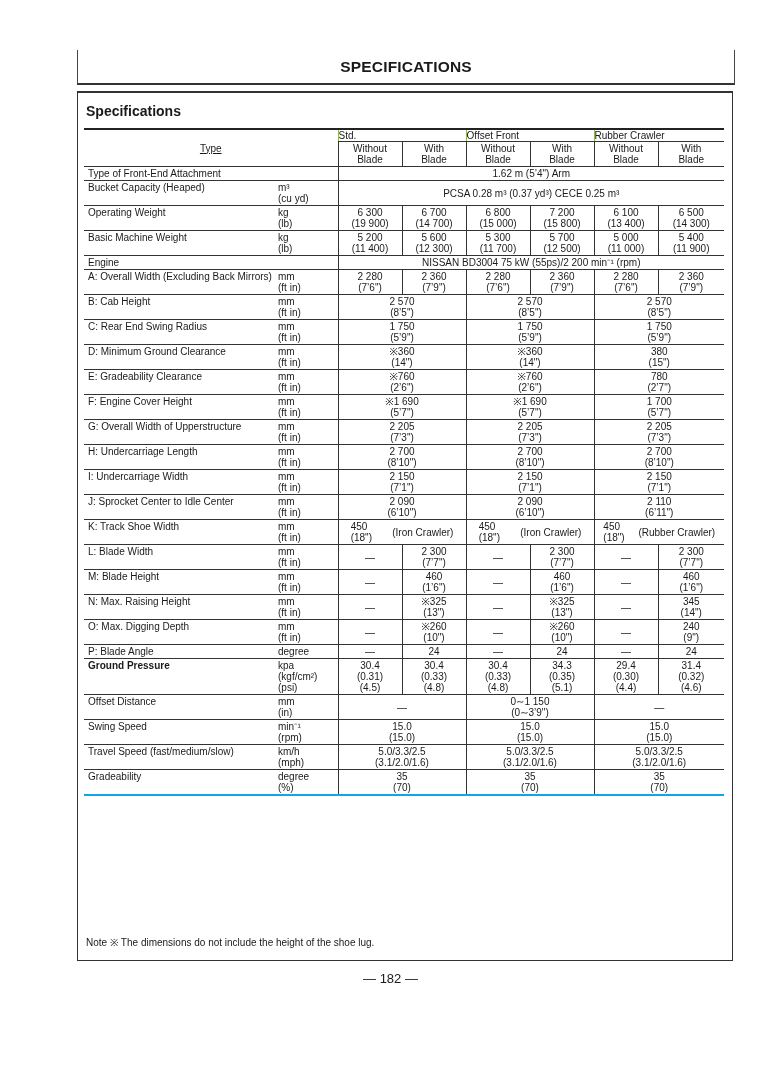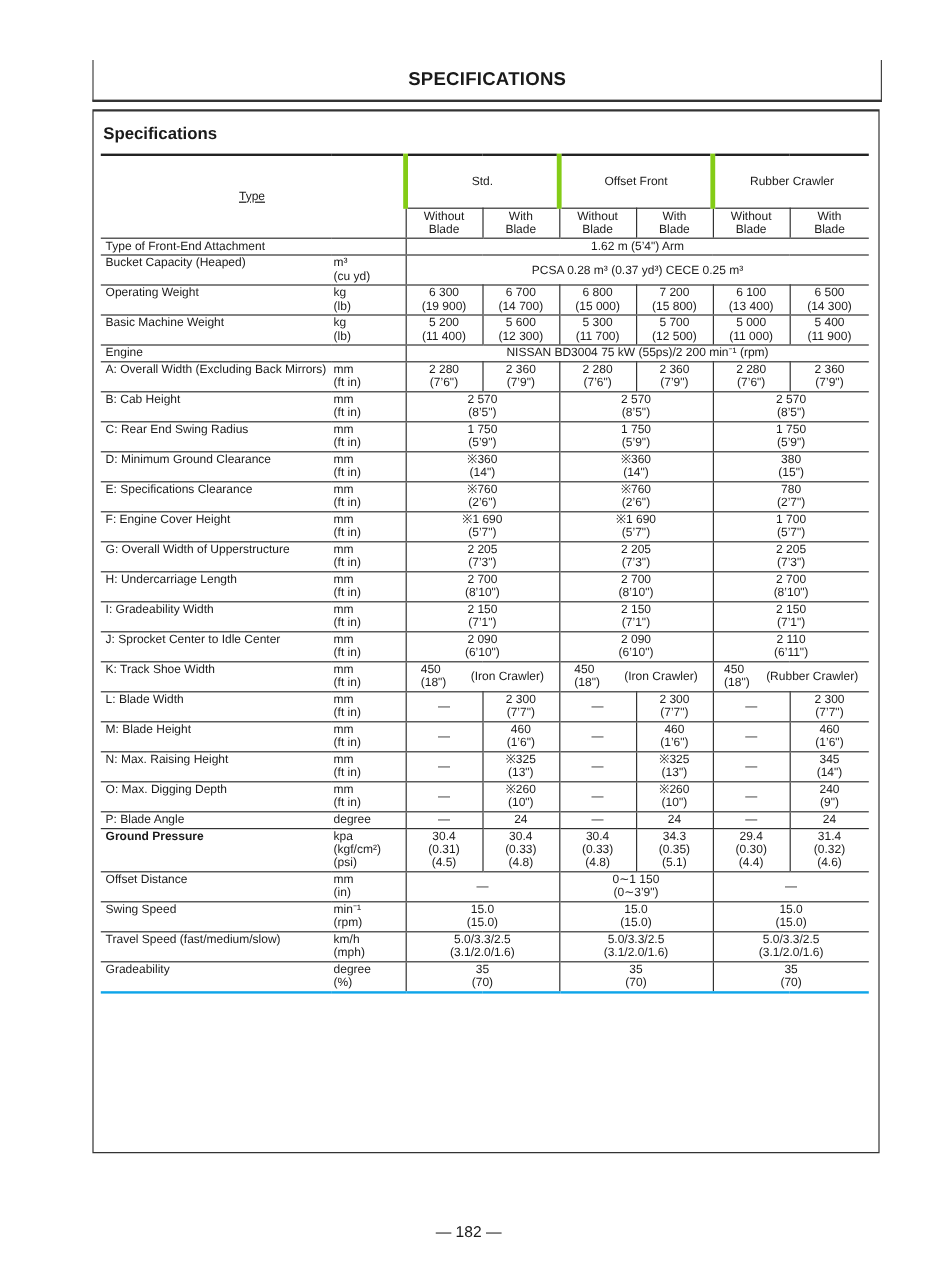--- a/index.html
+++ b/index.html
@@ -8,26 +8,26 @@
   .header-title { position:absolute; left:0; right:0; top:8px; text-align:center; font-size:15.5px; font-weight:bold; letter-spacing:0.2px; }
   .main-box { position:absolute; left:77px; top:91px; width:656px; height:870px; border:1px solid #333; border-top:2px solid #333; box-sizing:border-box; }
   .section-title { position:absolute; left:8px; top:10px; font-size:14px; font-weight:bold; }
   table.spec { position:absolute; left:6px; top:35px; width:640px; border-collapse:collapse; font-size:10px; line-height:11px; }
   table.spec td { border-bottom:1px solid #333; vertical-align:top; padding:1px 2px; }
   table.spec tr:first-child td { border-top:2px solid #222; }
   table.spec tr.last td { border-bottom:2px solid #0ea5e9; }
   td.val { text-align:center; vertical-align:middle !important; border-left:1px solid #333; }
   td.label { padding-left:4px !important; white-space:nowrap; }
   td.unit { text-align:left; padding-right:6px !important; white-space:pre-line; }
-  td.group { text-align:center; border-left:4px solid #84cc16; padding:16px !important; }
+  td.group { border-left:1px solid #84cc16; padding:0 !important; }
   .pre { white-space:pre-line; }
   .two-line { height:22px; }
   .three-line { height:33px;font-weight:bold; }
   .note { position:absolute; left:8px; top:842px; font-size:10px; }
-  .page-number { position:absolute; left:0; width:781px; top:971px; text-align:center; font-size:13px;margin-top:48px; }
+  .page-number { position:absolute; left:0; width:781px; top:971px; text-align:center; font-size:13px; }
   .shoe { display:flex; align-items:center; justify-content:space-around; }
   .shoe .num { text-align:left; white-space:pre-line; }
 </style>
 </head>
 <body>
 
 <div class="header-box">
   <div class="header-title">SPECIFICATIONS</div>
 </div>
 
@@ -160,21 +160,21 @@
           <td class="unit">mm
 (ft in)</td>
           <td class="val pre" colspan="2">※360
 (14")</td>
           <td class="val pre" colspan="2">※360
 (14")</td>
           <td class="val pre" colspan="2">380
 (15")</td>
         </tr>
         <tr>
-          <td class="label pre two-line">E: Specifications Clearance</td>
+          <td class="label pre two-line">E: Gradeability Clearance</td>
           <td class="unit">mm
 (ft in)</td>
           <td class="val pre" colspan="2">※760
 (2’6")</td>
           <td class="val pre" colspan="2">※760
 (2’6")</td>
           <td class="val pre" colspan="2">780
 (2’7")</td>
         </tr>
         <tr>
@@ -204,21 +204,21 @@
           <td class="unit">mm
 (ft in)</td>
           <td class="val pre" colspan="2">2 700
 (8’10")</td>
           <td class="val pre" colspan="2">2 700
 (8’10")</td>
           <td class="val pre" colspan="2">2 700
 (8’10")</td>
         </tr>
         <tr>
-          <td class="label pre two-line">I: Gradeability Width</td>
+          <td class="label pre two-line">I: Undercarriage Width</td>
           <td class="unit">mm
 (ft in)</td>
           <td class="val pre" colspan="2">2 150
 (7’1")</td>
           <td class="val pre" colspan="2">2 150
 (7’1")</td>
           <td class="val pre" colspan="2">2 150
 (7’1")</td>
         </tr>
         <tr>
@@ -385,15 +385,16 @@
 (%)</td>
           <td class="val pre" colspan="2">35
 (70)</td>
           <td class="val pre" colspan="2">35
 (70)</td>
           <td class="val pre" colspan="2">35
 (70)</td>
         </tr>
       </tbody>
   </table>
+  <div class="note">Note ※  The dimensions do not include the height of the shoe lug.</div>
 </div>
 
 <div class="page-number">— 182 —</div>
 
 </body></html>

